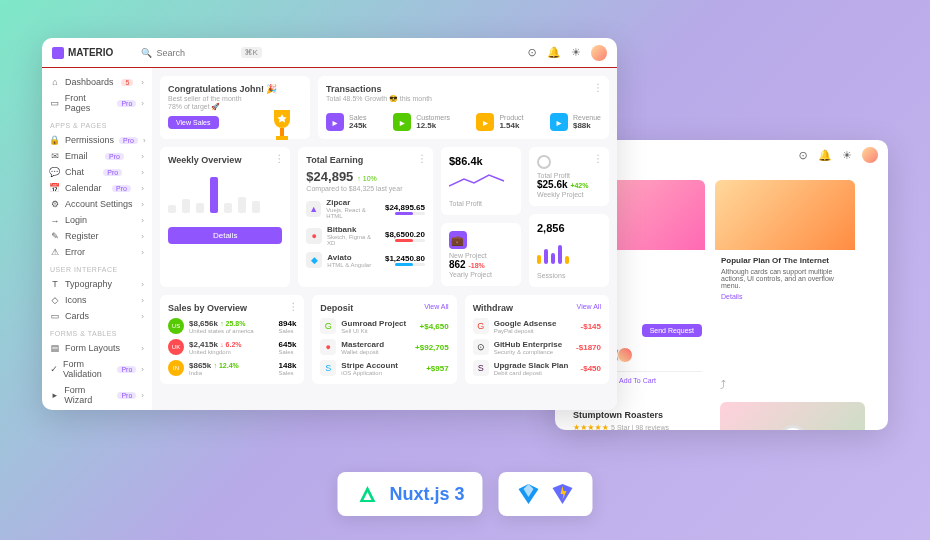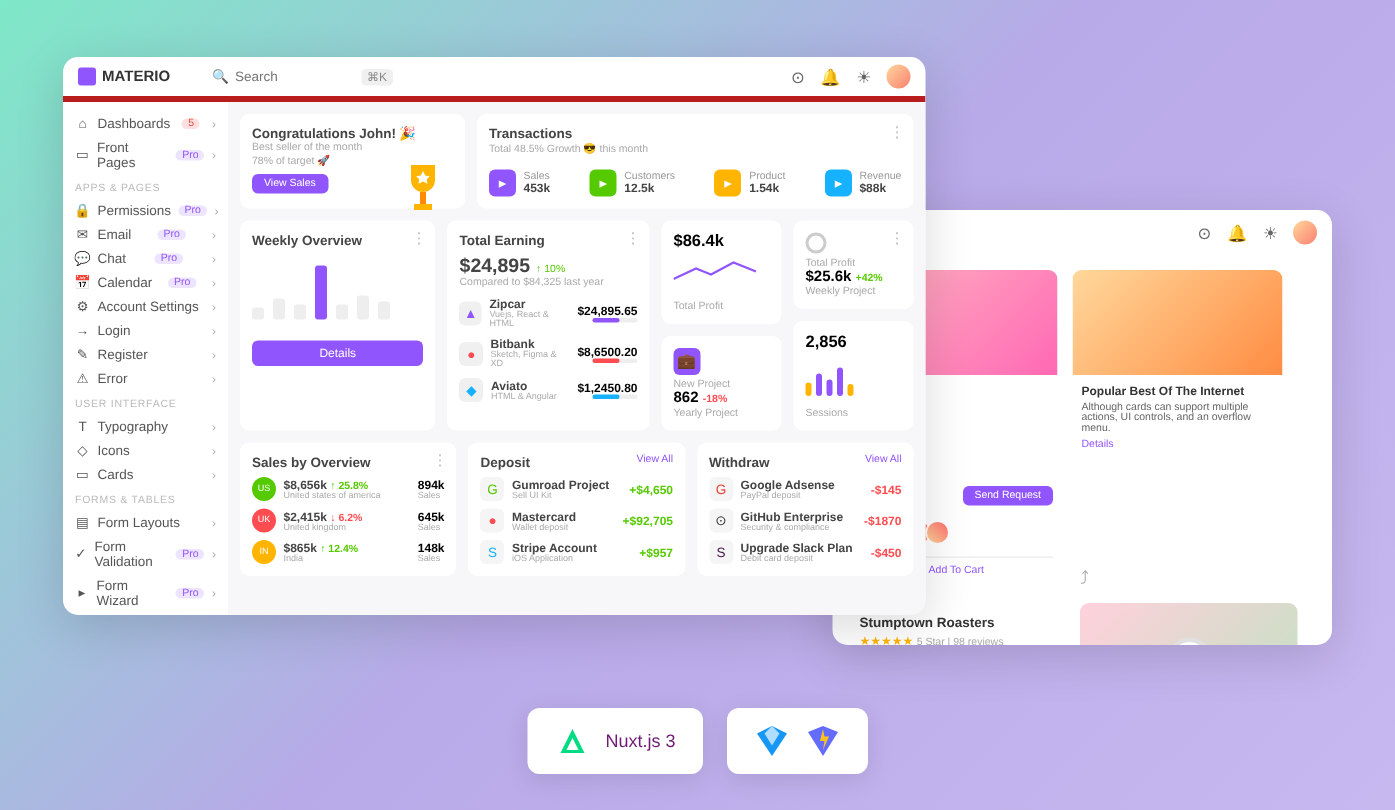--- a/index.html
+++ b/index.html
@@ -1,20 +1,20 @@
 <!DOCTYPE html>
 <html><head>
 <meta charset="utf-8">
 <style>
 *{margin:0;padding:0;box-sizing:border-box;font-family:-apple-system,BlinkMacSystemFont,"Segoe UI",sans-serif}
 body{background:linear-gradient(135deg,#7ee8c7 0%,#b8a9e8 50%,#c8b8f0 100%);width:930px;height:540px;overflow:hidden;position:relative}
 .window{background:#fff;border-radius:10px;box-shadow:0 8px 32px rgba(0,0,0,.15);position:absolute}
 .w1{left:42px;top:38px;width:575px;height:372px;z-index:2;overflow:hidden}
 .w2{left:555px;top:140px;width:333px;height:290px;z-index:1;overflow:hidden}
-.topbar{height:30px;display:flex;align-items:center;padding:0 10px;gap:8px;border-bottom:4px solid #b91c1c}
+.topbar{height:30px;display:flex;align-items:center;padding:0 10px;gap:8px;border-bottom:1px solid #b91c1c}
 .logo{display:flex;align-items:center;gap:4px;font-weight:700;font-size:10px;color:#333}
 .logo-ic{width:12px;height:12px;background:#9155fd;border-radius:2px;position:relative}
 .srch{flex:1;display:flex;align-items:center;gap:4px;font-size:9px;color:#aaa;padding-left:20px}
 .srch input{border:none;outline:none;font-size:9px;width:80px}
 .kbd{background:#f0f0f0;padding:1px 4px;border-radius:3px;font-size:8px;color:#888}
 .topicons{display:flex;gap:8px;align-items:center}
 .topicons span{width:14px;height:14px;display:flex;align-items:center;justify-content:center;font-size:11px;color:#666}
 .avatar{width:16px;height:16px;border-radius:50%;background:linear-gradient(135deg,#ffd89b,#fa8072)}
 .body{display:flex;height:calc(100% - 30px)}
 .sidebar{width:110px;padding:6px 8px;overflow-y:auto;font-size:9px;color:#555}
@@ -65,21 +65,21 @@
 .withdraw{flex:1}
 .link{font-size:7px;color:#9155fd;float:right}
 .drow{display:flex;align-items:center;gap:5px;margin-top:5px;font-size:8px}
 .dic{width:16px;height:16px;border-radius:4px;display:flex;align-items:center;justify-content:center;font-size:9px}
 .dname{font-weight:600;color:#444;font-size:8px}
 .ddesc{font-size:6px;color:#aaa}
 .damt{margin-left:auto;font-weight:600;font-size:8px}
 .tech-strip{position:absolute;bottom:24px;left:50%;transform:translateX(-50%);display:flex;gap:16px;z-index:3}
 .tcard{background:#fff;border-radius:8px;padding:10px 18px;display:flex;align-items:center;gap:10px;box-shadow:0 4px 16px rgba(0,0,0,.1)}
 .tcard .tic2{width:24px;height:24px}
-.tlabel{font-size:12px;font-weight:400;color:#701a75}
+.tlabel{font-size:18px;font-weight:700;color:#3b82f6}
 
 .w2 .topbar{justify-content:flex-end;border:none}
 .w2 .main2{padding:10px;display:flex;gap:10px;flex-wrap:wrap}
 .imgcard{width:140px;background:#fff;border-radius:6px;overflow:hidden}
 .imgcard .img{height:70px;background:linear-gradient(135deg,#ffb6c1,#ff69b4)}
 .imgcard .img.orange{background:linear-gradient(135deg,#ffd89b,#ff8c42)}
 .imgcard .content{padding:6px;font-size:7px;color:#666}
 .imgcard .title{font-weight:600;color:#333;font-size:8px;margin-bottom:3px}
 .person{width:145px;background:#fff;border-radius:6px;padding:8px}
 .avatars{display:flex;margin-top:6px}
@@ -219,21 +219,21 @@
               <path fill="#fff" d="M20 8l1.5 3 3 .5-2 2 .5 3-3-1.5-3 1.5.5-3-2-2 3-.5z"></path>
             </svg>
         </div>
         <div class="card trans">
           <span class="dots">⋮</span>
           <div class="card-title">Transactions</div>
           <div class="card-sub">Total 48.5% Growth 😎 this month</div>
           <div class="trow" id="trow">
               <div class="titem">
                 <div class="tic" style="background:#9155fd">▸</div>
-                <div><span class="lbl">Sales</span><span class="val">453k</span></div>
+                <div><span class="lbl">Sales</span><span class="val">245k</span></div>
               </div>
               <div class="titem">
                 <div class="tic" style="background:#56ca00">▸</div>
                 <div><span class="lbl">Customers</span><span class="val">12.5k</span></div>
               </div>
               <div class="titem">
                 <div class="tic" style="background:#ffb400">▸</div>
                 <div><span class="lbl">Product</span><span class="val">1.54k</span></div>
               </div>
               <div class="titem">
@@ -450,21 +450,21 @@
     </div>
   </div>
   <div class="main2">
     <div style="display:flex;gap:10px">
       <div class="imgcard">
         <div class="img"></div>
       </div>
       <div class="imgcard">
         <div class="img orange"></div>
         <div class="content">
-          <div class="title">Popular Best Of The Internet</div>
+          <div class="title">Popular Plan Of The Internet</div>
           <div>Although cards can support multiple actions, UI controls, and an overflow menu.</div>
           <div style="color:#9155fd;margin-top:4px">Details</div>
         </div>
       </div>
     </div>
     <div style="display:flex;gap:10px;width:100%">
       <div class="person">
         <button class="btn-send">Send Request</button>
         <div style="font-size:9px;font-weight:600">Meyer</div>
         <div style="font-size:7px;color:#aaa">8 Friends</div>

